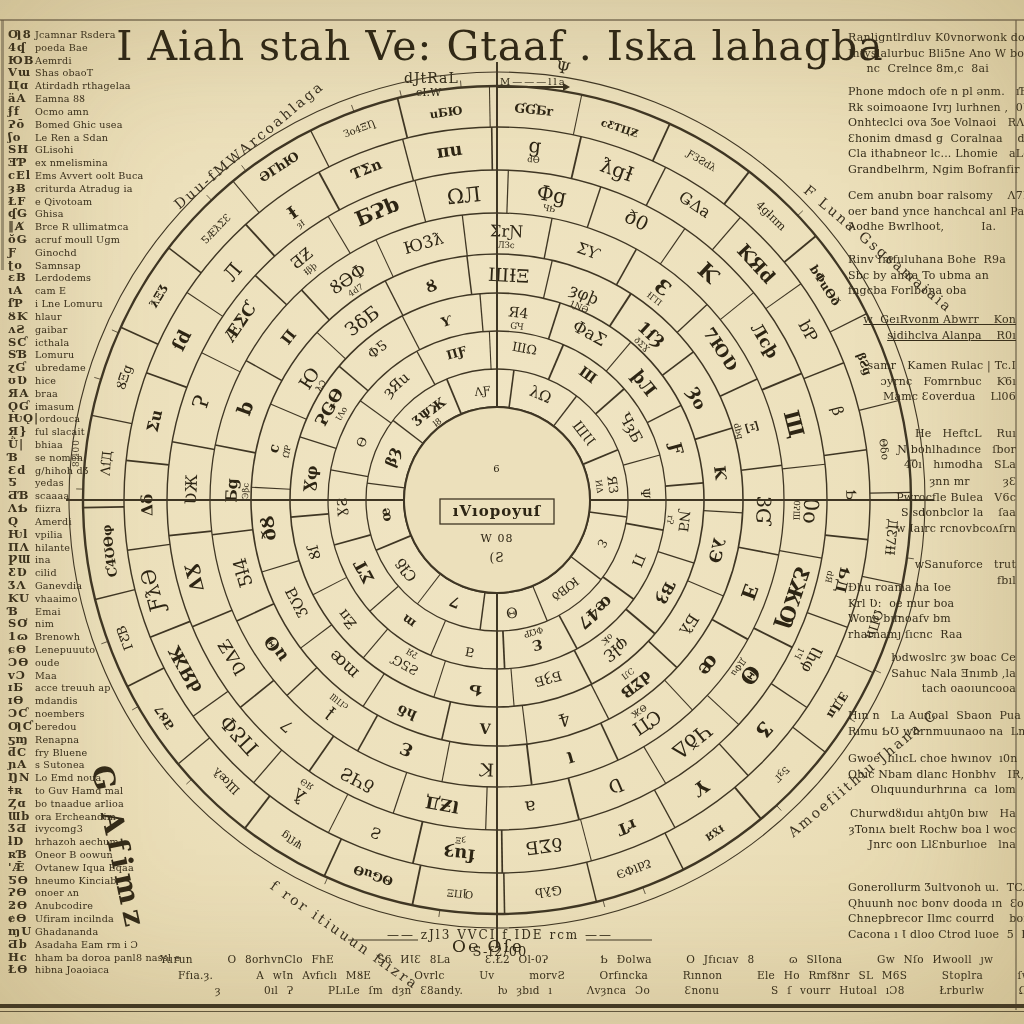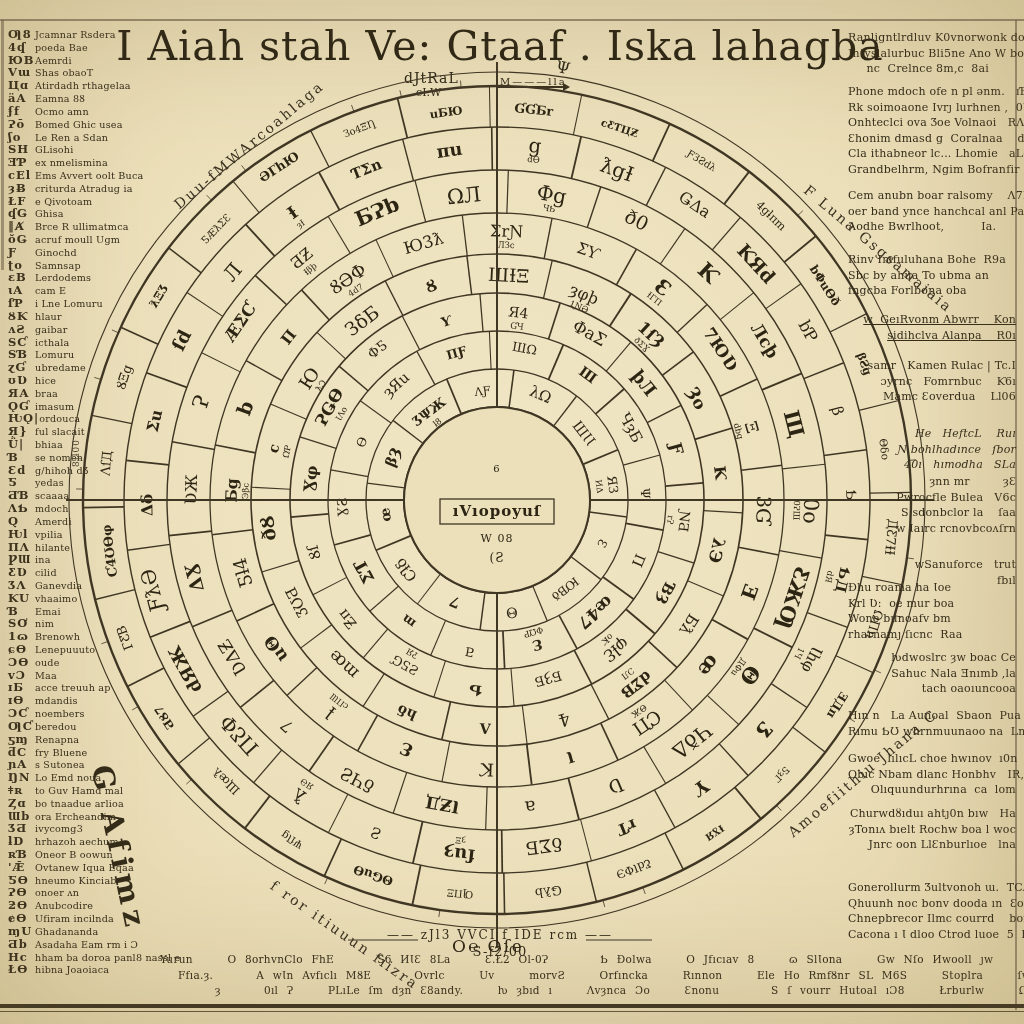--- a/index.html
+++ b/index.html
@@ -99,21 +99,21 @@
       <div class="left-row"><span class="g">ʊƲ</span><span class="t">hice</span></div>
       <div class="left-row"><span class="g">ЯА</span><span class="t">braa</span></div>
       <div class="left-row"><span class="g">ǪƓ</span><span class="t">imasum</span></div>
       <div class="left-row"><span class="g">ǶǪ|</span><span class="t">ordouca</span></div>
       <div class="left-row"><span class="g">Я}</span><span class="t">ful slacait</span></div>
       <div class="left-row"><span class="g">Ǜ|</span><span class="t">bhiaa</span></div>
       <div class="left-row"><span class="g">Ɓ</span><span class="t">se nomen</span></div>
       <div class="left-row"><span class="g">Ɛd</span><span class="t">g/hihoh dƷ</span></div>
       <div class="left-row"><span class="g">Ƽ</span><span class="t">yedas</span></div>
       <div class="left-row"><span class="g">ƋƁ</span><span class="t">scaaaa</span></div>
-      <div class="left-row"><span class="g">ΛƄ</span><span class="t">mdoch</span></div>
+      <div class="left-row"><span class="g">ΛƄ</span><span class="t">fiizra</span></div>
       <div class="left-row"><span class="g">Q</span><span class="t">Amerdi</span></div>
       <div class="left-row"><span class="g">Ƕl</span><span class="t">vpilia</span></div>
       <div class="left-row"><span class="g">ПΛ</span><span class="t">hilante</span></div>
       <div class="left-row"><span class="g">ǷƜ</span><span class="t">ina</span></div>
       <div class="left-row"><span class="g">ƸƲ</span><span class="t">cilid</span></div>
       <div class="left-row"><span class="g">ƷΛ</span><span class="t">Ganevdia</span></div>
       <div class="left-row"><span class="g">ƘU</span><span class="t">vhaaimo</span></div>
       <div class="left-row"><span class="g">Ɓ</span><span class="t">Emai</span></div>
       <div class="left-row"><span class="g">SƠ</span><span class="t">nim</span></div>
       <div class="left-row"><span class="g">1ɷ</span><span class="t">Brenowh</span></div>
@@ -546,21 +546,21 @@
 oer band ynce hanchcal anl Paa
 Aodhe Bwrlhoot,          Ia.</div>
       <div class="note-block" style="top: 252px;">Rinv Imfuluhana Bohe  R9a
 Sbc by ahua To ubma an
 fngcba Forlbona oba</div>
       <div class="note-block r" style="top: 312px; text-decoration: underline;">w  GeıRvonm Abwrr    Kon
 sidihclva Alanpa    R0ı</div>
       <div class="note-block r" style="top: 358px;">samr   Kamen Rulac | Tc.I
 ɔyrnc   Fomrnbuc    Ƙ6ı
 Mamc Ɛoverdua    Ll06</div>
-      <div class="note-block r" style="top: 426px; font-style: italic;">He   HeftcL    Ruı
+      <div class="note-block r" style="top: 426px;">He   HeftcL    Ruı
 Ɲ bohlhadınce   ſbor
 40ı   hımodha   SLa</div>
       <div class="note-block r" style="top: 474px;">ȝnn mr         ȝƐ
 Pwrocfle Bulea   V6c
 S sdonbclor la    ſaa
 w Ɩaırc rcnovbcoʌſrn</div>
       <div class="note-block r" style="top: 542px; margin-top: 15px;">wSanuforce   trut
 fbıl</div>
       <div class="note-block" style="top: 580px;">Ɖhu roama ha Ɩoe
 Krl Ʋ:  oe mur boa

